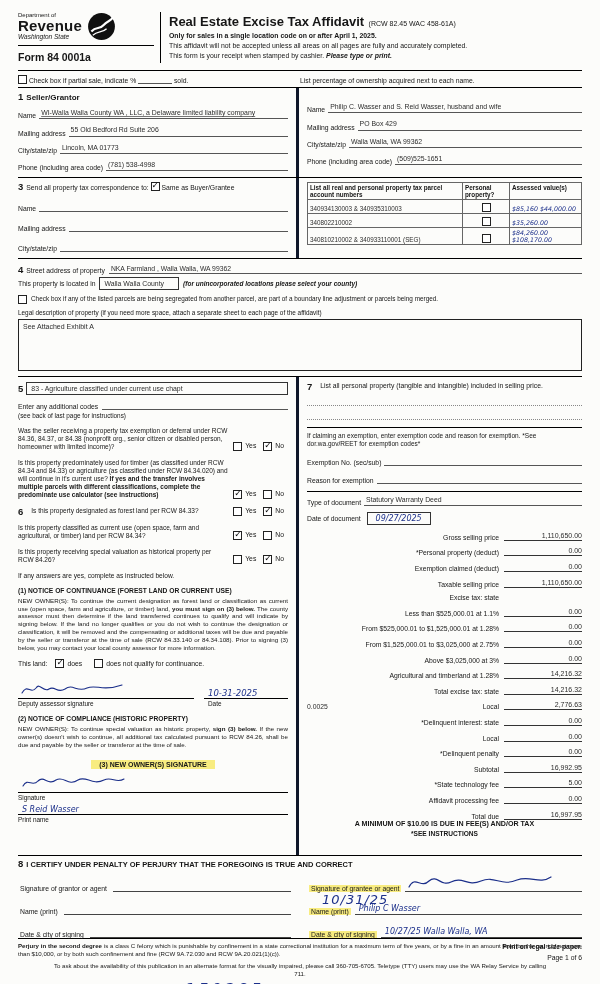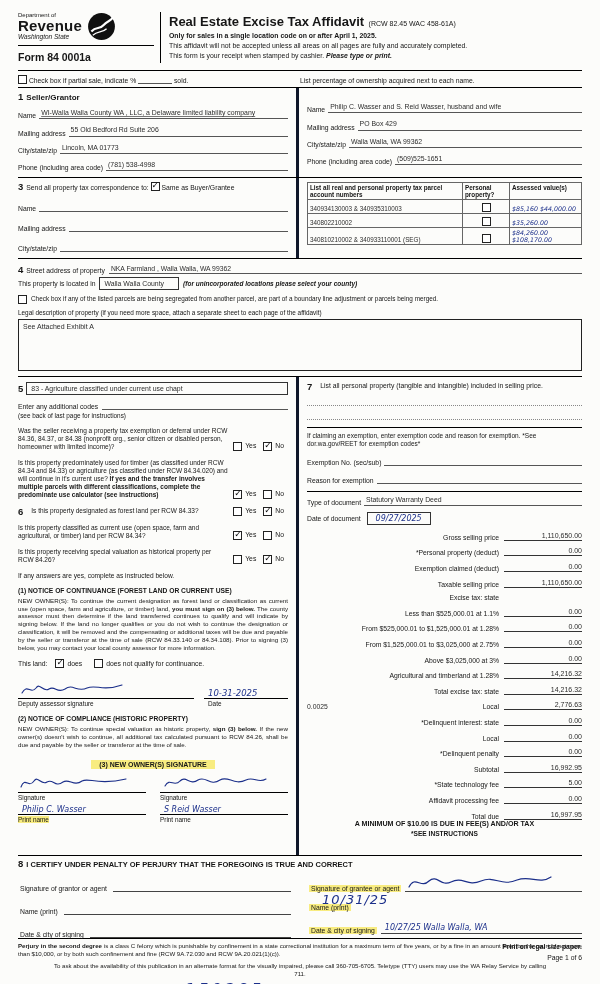--- a/index.html
+++ b/index.html
@@ -353,30 +353,20 @@
       </div>
 
       <div class="ntitle">(2) NOTICE OF COMPLIANCE (HISTORIC PROPERTY)</div>
       <div class="npara"><span>NEW OWNER(S): To continue special valuation as historic property,</span> <span class="b">sign (3) below.</span> <span>If the new owner(s) doesn't wish to continue, all additional tax calculated pursuant to RCW 84.26, shall be due and payable by the seller or transferor at the time of sale.</span></div>
 
       <div class="otitle"><span class="hl">(3) NEW OWNER(S) SIGNATURE</span></div>
 
       <div class="sigrow2">
         <div class="sigcol">
           <div class="sigbox grow">
-            <svg class="sig" width="115" height="18" viewBox="0 0 115 18">
-              <path d="M3 13 C7 2 11 15 16 7 C20 1 23 12 29 8 C35 4 37 14 45 8 C51 4 56 13 64 7 C71 3 79 12 108 5" fill="none" stroke="#1b2f8a" stroke-width="1.1" stroke-linecap="round"></path>
-            </svg>
-          </div>
-          <div class="sclbl">Signature</div>
-          <div class="pnval hw">Philip C. Wasser</div>
-          <div class="sclbl"><span class="hl">Print name</span></div>
-        </div>
-        <div class="sigcol">
-          <div class="sigbox grow">
             <svg class="sig" width="110" height="18" viewBox="0 0 110 18">
               <path d="M5 12 C10 3 14 14 20 7 C26 1 30 12 38 6 C46 1 50 13 60 6 C68 1 74 12 86 6 C94 2 98 10 106 5" fill="none" stroke="#1b2f8a" stroke-width="1.1" stroke-linecap="round"></path>
             </svg>
           </div>
           <div class="sclbl">Signature</div>
           <div class="pnval hw">S Reid Wasser</div>
           <div class="sclbl">Print name</div>
         </div>
       </div>
     </div>
@@ -514,20 +504,21 @@
         <div class="s8field">
             <span class="s8lbl hl">Signature of grantee or agent</span>
             <span class="s8line">
           <svg class="s8sig" width="150" height="20" viewBox="0 0 150 20">
             <path d="M4 14 C10 2 16 16 24 8 C32 1 36 14 46 9 C58 3 62 14 76 8 C90 2 96 14 112 7 C126 2 134 12 146 4" fill="none" stroke="#1b2f8a" stroke-width="1.2" stroke-linecap="round"></path>
           </svg>
         </span>
           </div>
         <div class="s8field">
             <span class="s8lbl hl">Name (print)</span>
+            <span class="s8line hw">Philip C Wasser</span>
           </div>
         <div class="s8field">
             <span class="s8lbl hl">Date &amp; city of signing</span>
             <span class="s8line hw">10/27/25 Walla Walla, WA</span>
           </div>
       </div>
     </div>
   </div>
 
   <div class="perjury"><span class="b">Perjury in the second degree</span><span> is a class C felony which is punishable by confinement in a state correctional institution for a maximum term of five years, or by a fine in an amount fixed by the court of not more than $10,000, or by both such confinement and fine (RCW 9A.72.030 and RCW 9A.20.021(1)(c)).</span></div>

